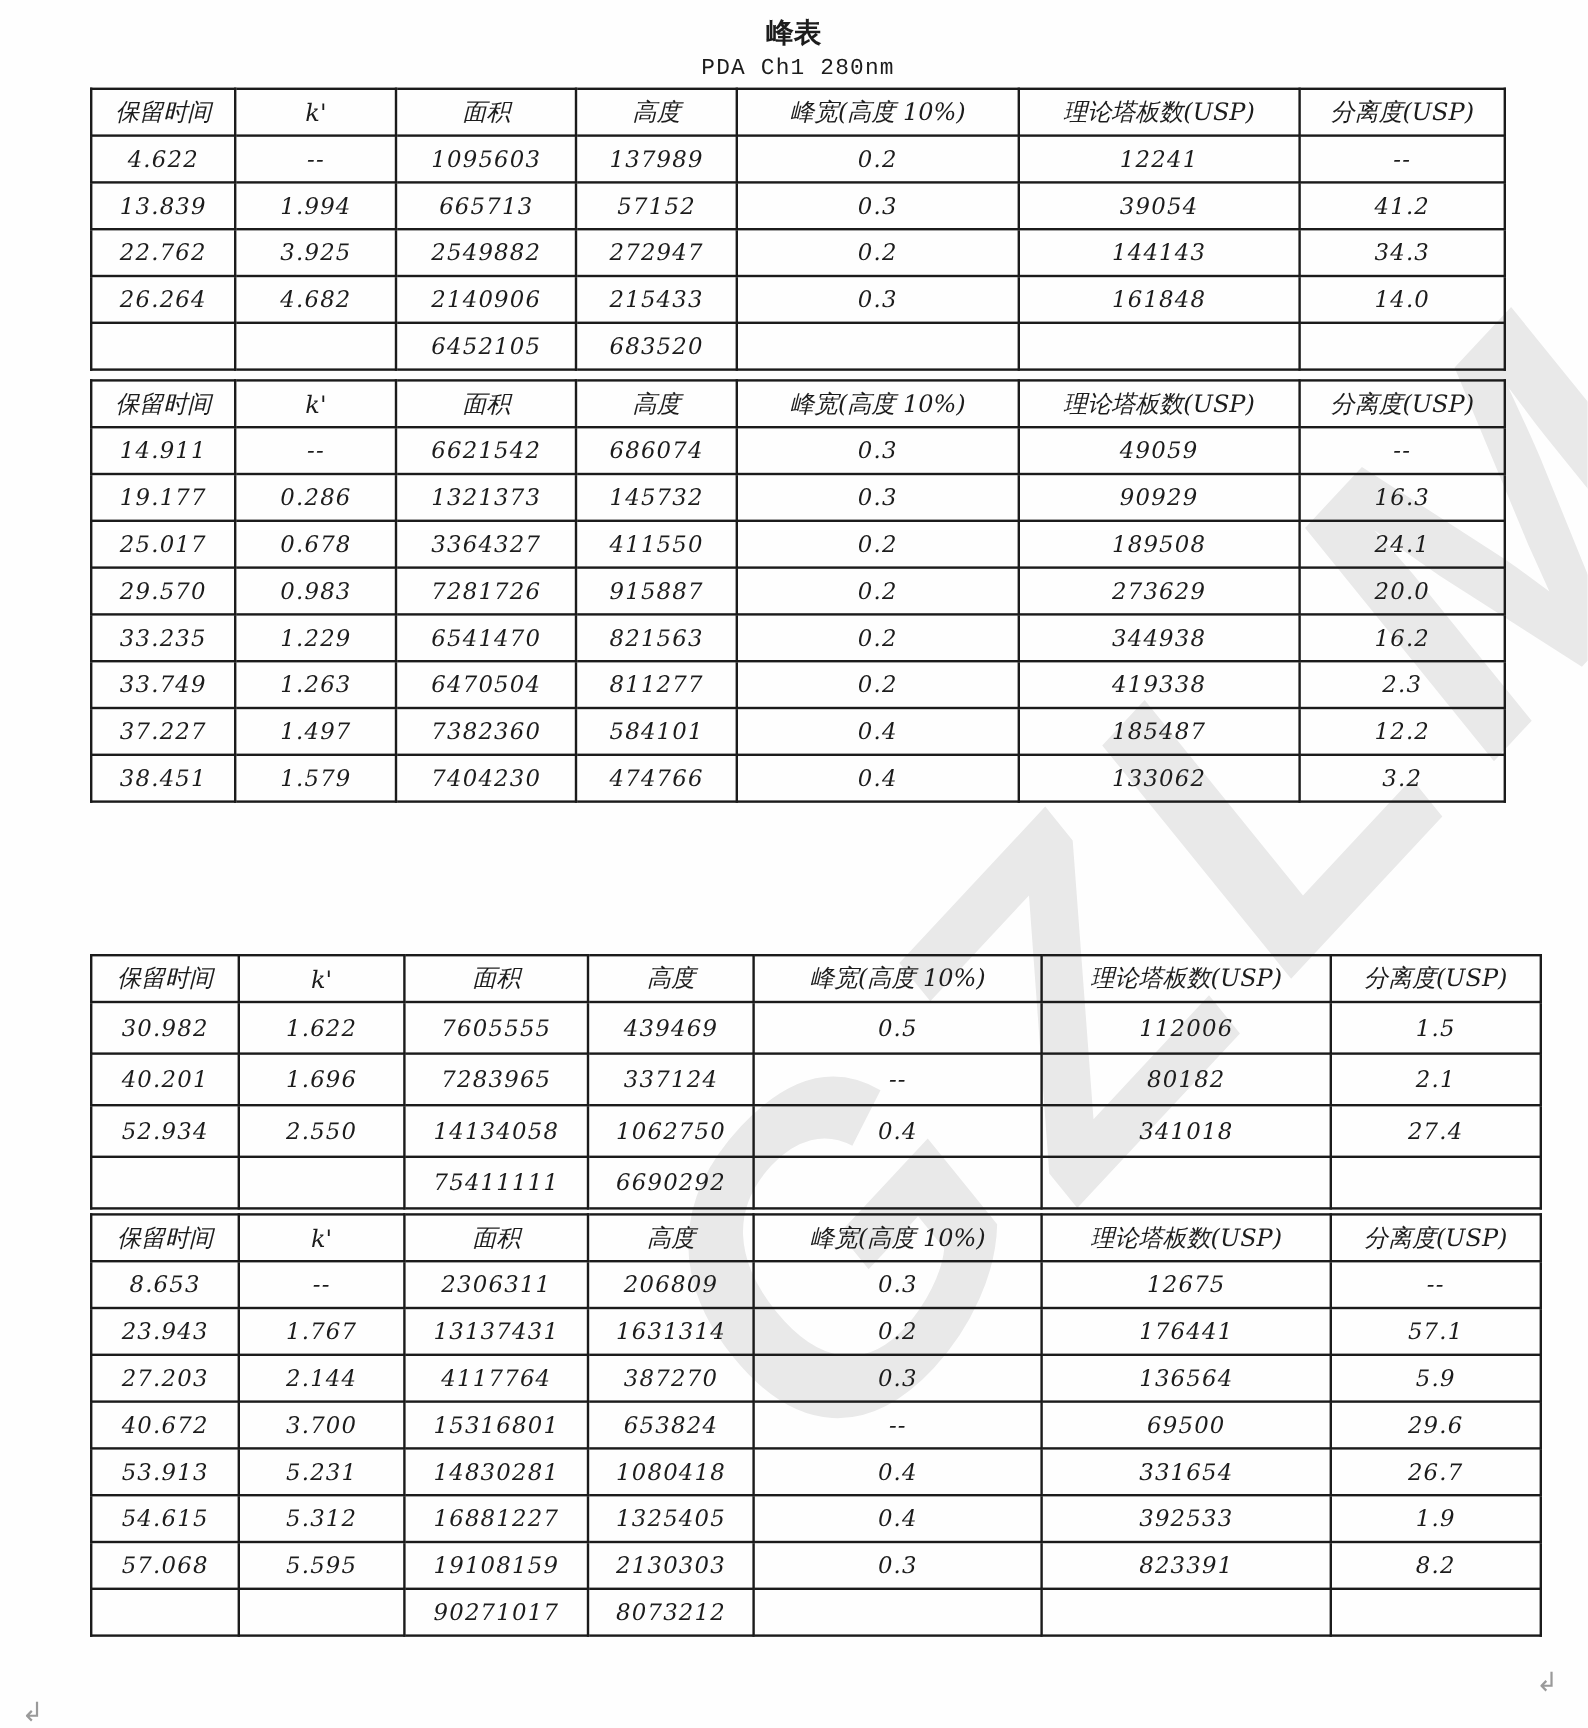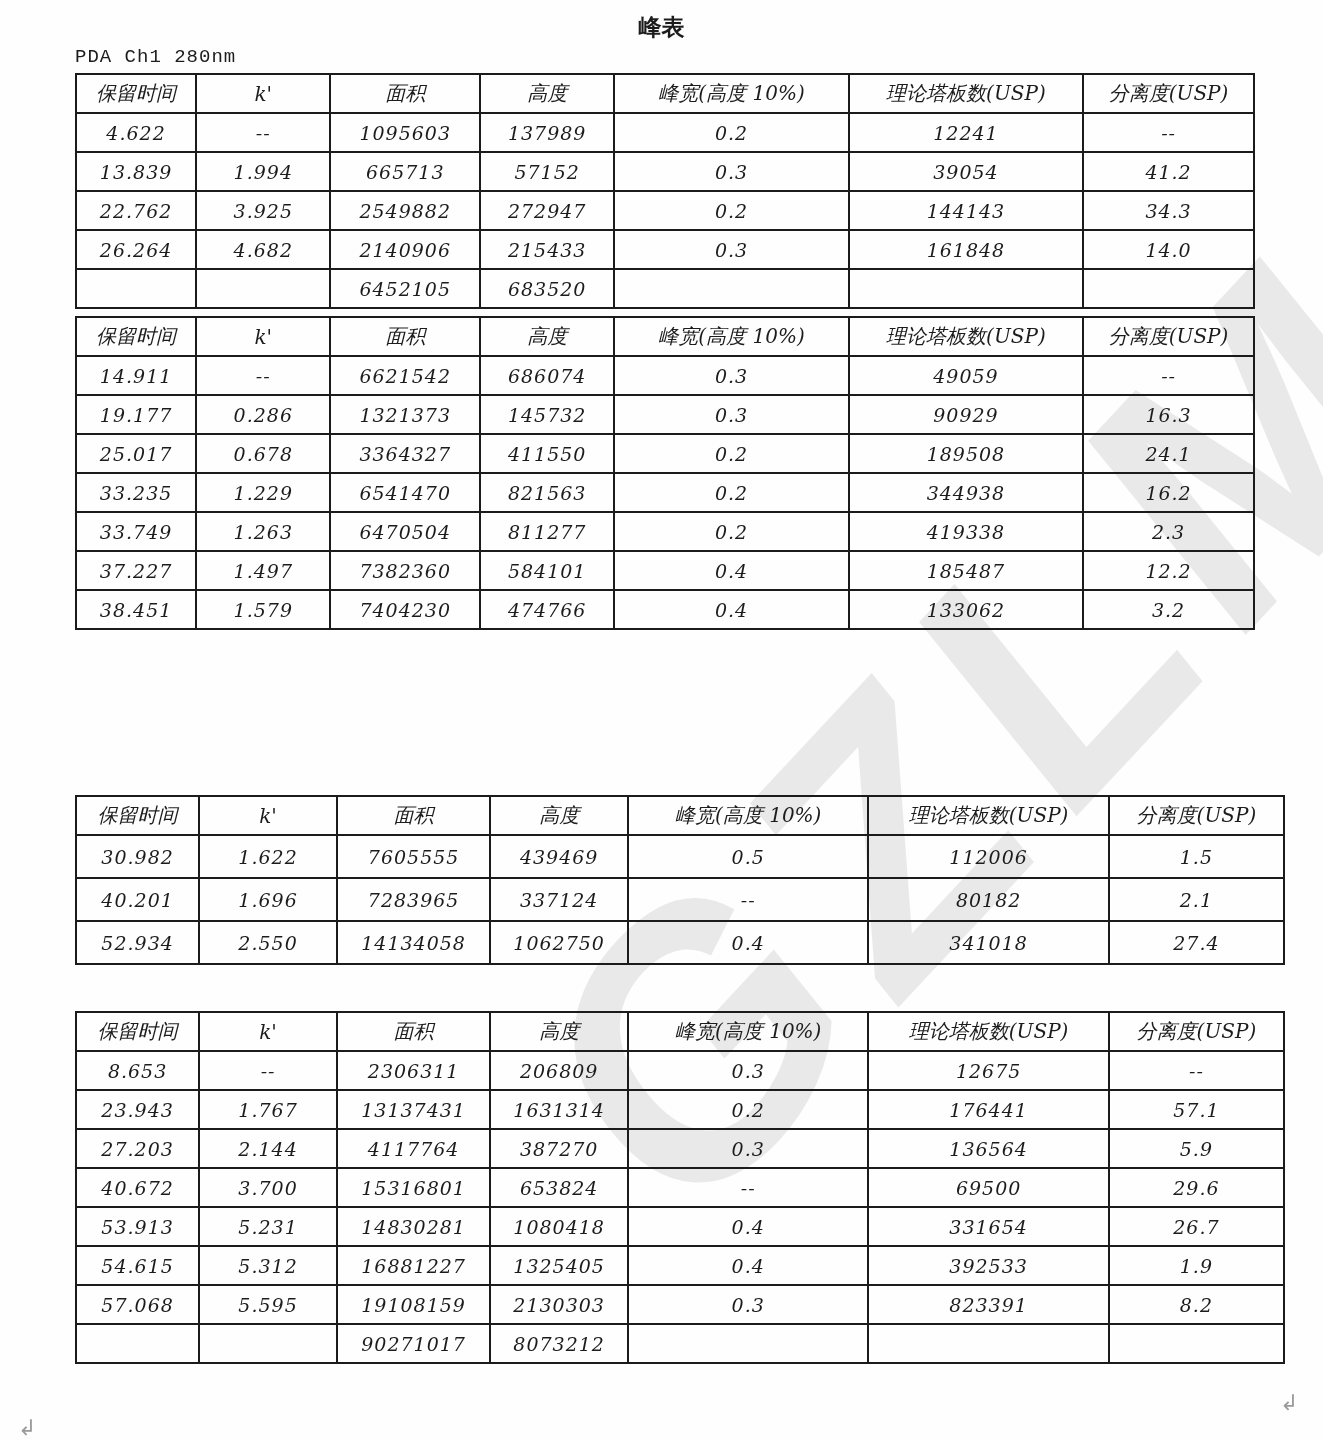--- a/index.html
+++ b/index.html
@@ -47,20 +47,21 @@
   .sec-1 { top: 316px; }
   .sec-2 { top: 795px; }
   .sec-3 { top: 1011px; }
   .table-label {
     font-family: "Liberation Mono", "DejaVu Sans Mono", monospace;
     font-size: 19px;
     height: 29px;
     line-height: 26px;
     letter-spacing: 1px;
     white-space: nowrap;
+    text-align: center;
   }
   table.peak {
     border-collapse: collapse;
     table-layout: fixed;
     background: transparent;
     font-style: italic;
   }
   table.tbl-a { width: 1180px; }
   table.tbl-b { width: 1210px; }
   table.peak th, table.peak td {
@@ -219,20 +220,29 @@
           <tr>
             <td>25.017</td>
             <td>0.678</td>
             <td>3364327</td>
             <td>411550</td>
             <td>0.2</td>
             <td>189508</td>
             <td>24.1</td>
           </tr>
           <tr>
+            <td>29.570</td>
+            <td>0.983</td>
+            <td>7281726</td>
+            <td>915887</td>
+            <td>0.2</td>
+            <td>273629</td>
+            <td>20.0</td>
+          </tr>
+          <tr>
             <td>33.235</td>
             <td>1.229</td>
             <td>6541470</td>
             <td>821563</td>
             <td>0.2</td>
             <td>344938</td>
             <td>16.2</td>
           </tr>
           <tr>
             <td>33.749</td>
@@ -309,20 +319,29 @@
           </tr>
           <tr>
             <td>52.934</td>
             <td>2.550</td>
             <td>14134058</td>
             <td>1062750</td>
             <td>0.4</td>
             <td>341018</td>
             <td>27.4</td>
           </tr>
+          <tr>
+            <td></td>
+            <td></td>
+            <td>75411111</td>
+            <td>6690292</td>
+            <td></td>
+            <td></td>
+            <td></td>
+          </tr>
         </tbody>
       </table>
   </div>
 
   <div class="section sec-3">
     <table class="peak tbl-b">
         <colgroup>
           <col style="width: 10.2%;">
           <col style="width: 11.4%;">
           <col style="width: 12.7%;">

